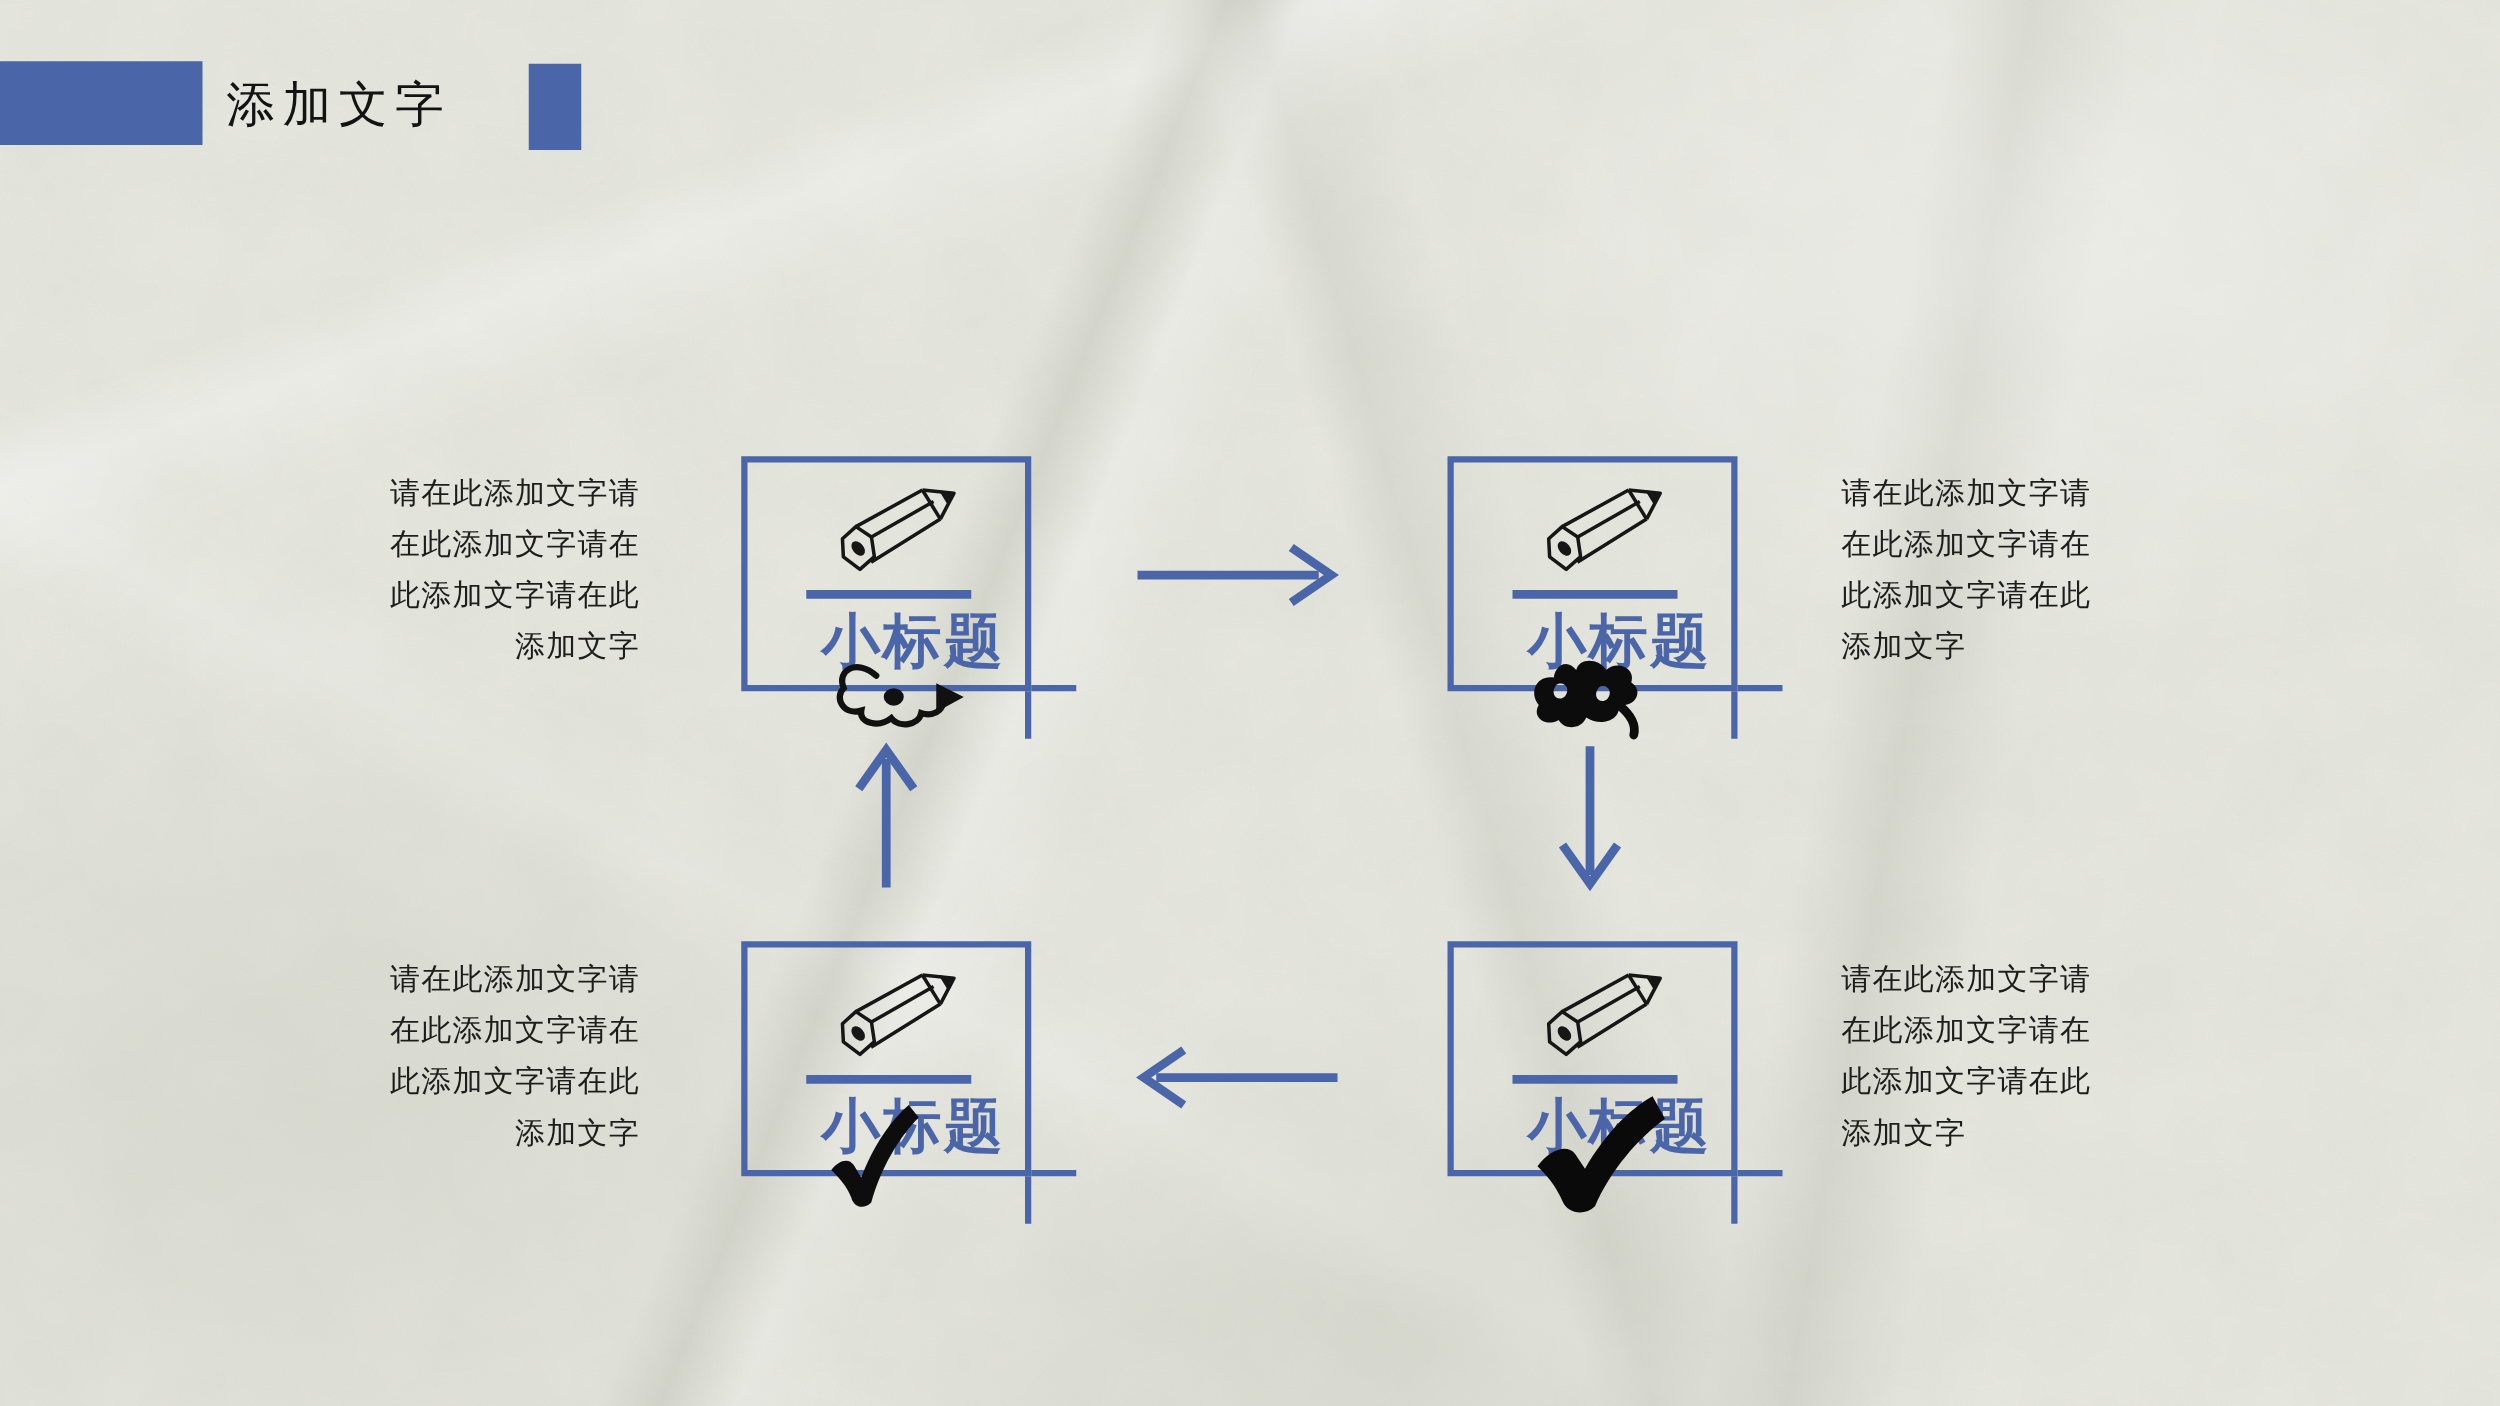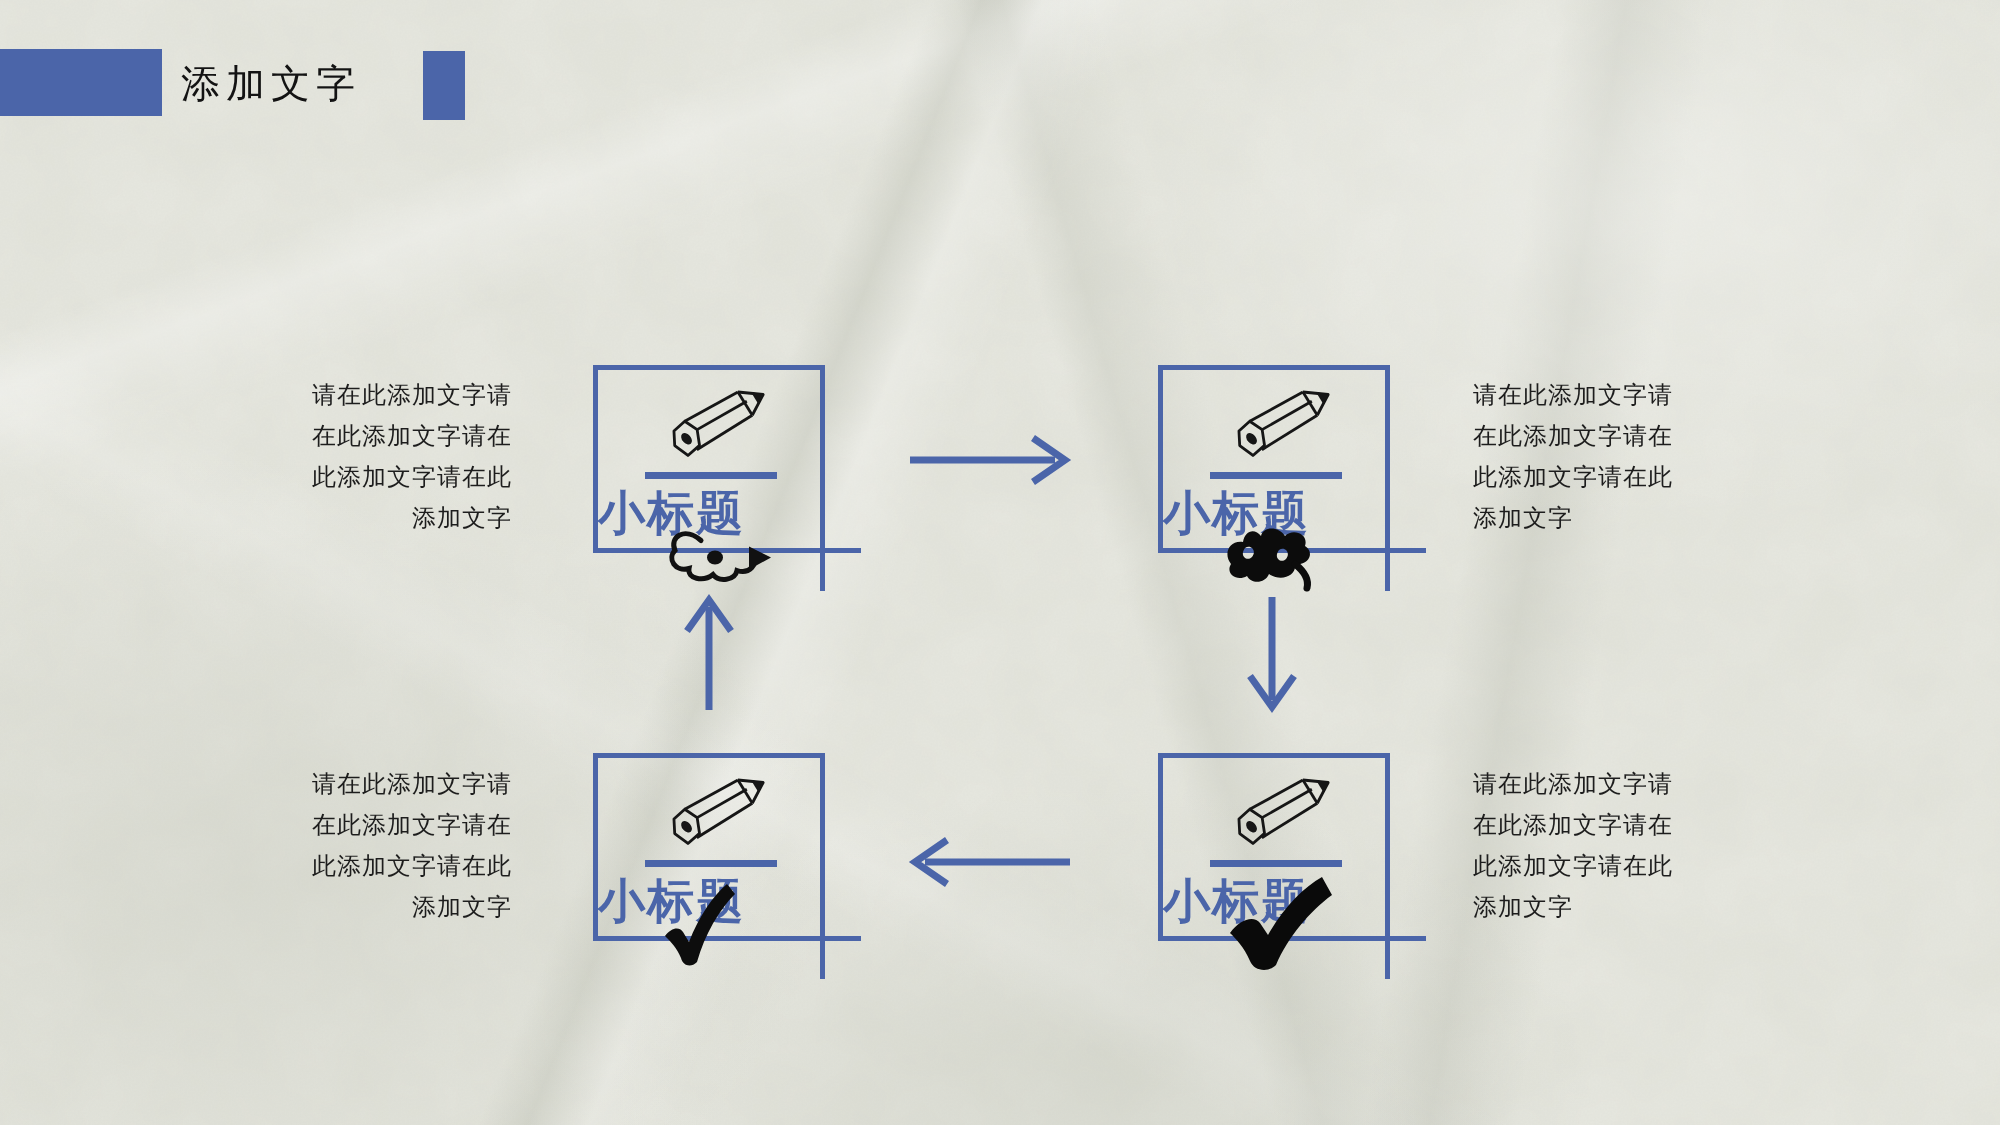--- a/index.html
+++ b/index.html
@@ -59,21 +59,21 @@
   .pencil-wrap {
     position: absolute; left: 60px; top: 27px; width: 122px; height: 50px;
     transform: rotate(-28deg) scale(0.88);
   }
   .node .underline {
     position: absolute; left: 47px; top: 102px;
     width: 132px; height: 7px; background: #4b65a9;
   }
   .node-label {
     position: absolute; left: 0; right: 16px; top: 117px;
-    text-align: left; font-size: 47px; line-height: 1.1;
+    text-align: right; font-size: 47px; line-height: 1.1;
     font-weight: bold; letter-spacing: 2px; color: #4b65a9;
     z-index: 2; white-space: nowrap;
   }
   .doodle { position: absolute; z-index: 3; }
 
   
   .arrow { position: absolute; }
 
   
   .ptext {

